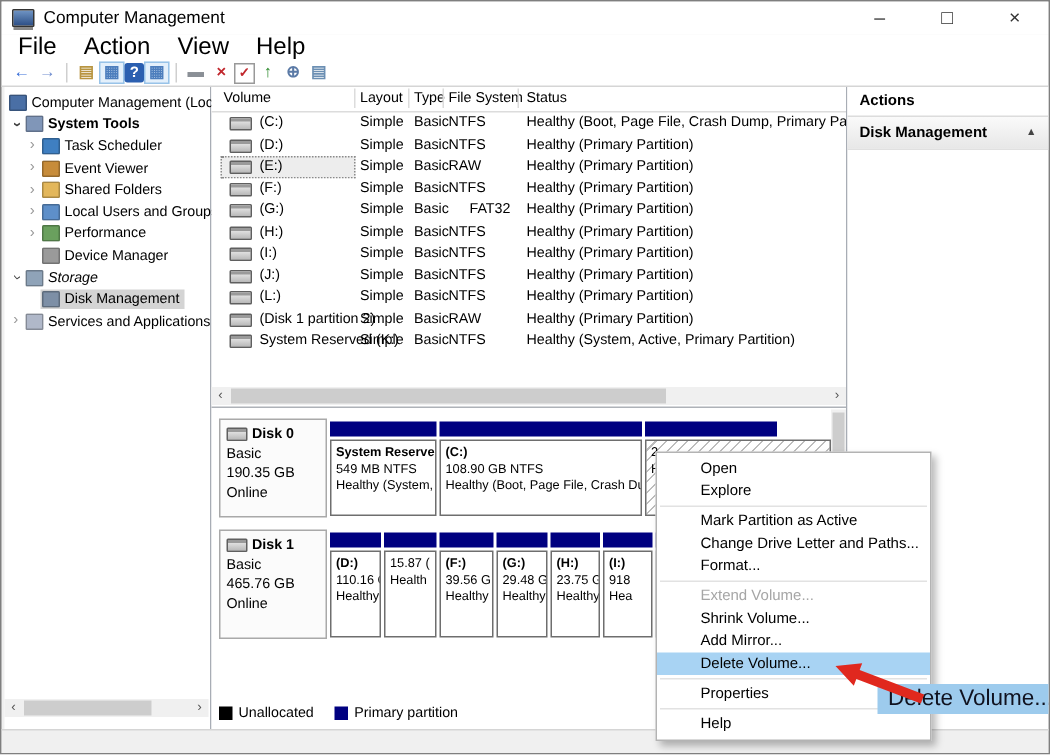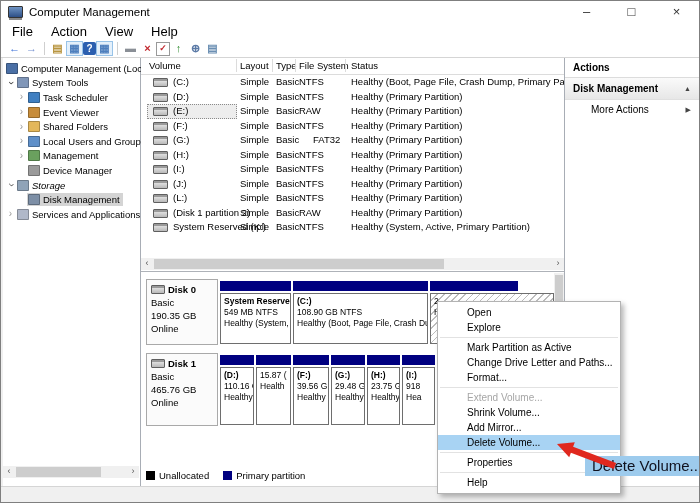--- a/index.html
+++ b/index.html
@@ -8,21 +8,21 @@
     overflow:hidden;font-size:10px;color:#000;}
   
   .titlebar{position:absolute;left:0;top:0;right:0;height:22px;background:#fff;display:flex;align-items:center;}
   .app-ico{width:13px;height:10px;margin:0 6px 0 7px;background:linear-gradient(#6f94c4,#2d4f86);
     border:1px solid #333;border-radius:1px;box-shadow:0 3px 0 -1px #888;}
   .title-text{font-size:11.5px;color:#000;}
   .win-controls{position:absolute;right:0;top:0;height:22px;display:flex;}
   .win-btn{width:45px;height:22px;line-height:21px;text-align:center;font-size:13px;color:#333;}
   
   .menubar{position:absolute;left:0;top:22px;right:0;height:17px;background:#fff;display:flex;align-items:center;padding-left:2px;}
-  .menu-item{padding:0 9px;font-size:13px;}
+  .menu-item{padding:0 9px;font-size:16px;}
   .toolbar{position:absolute;left:0;top:39px;right:0;height:17px;background:#fff;border-bottom:1px solid #d5d5d5;
     display:flex;align-items:center;padding-left:5px;}
   .tb{width:17px;height:15px;line-height:15px;text-align:center;font-size:11px;font-weight:bold;}
   .tb-a{background:#e4f0fb;border:1px solid #98c3e8;width:15px;height:13px;line-height:12px;}
   .tb-help{background:#2b5fb0;border-radius:2px;width:13px;height:13px;line-height:13px;font-size:10px;}
   .tb-box{border:1px solid #999;width:12px;height:12px;line-height:11px;font-size:9px;background:#fff;}
   .tbsep{width:1px;height:13px;background:#cfcfcf;margin:0 4px;}
   
   #tree{position:absolute;left:2px;top:57px;width:137px;height:429px;background:#fff;border-right:1px solid #a8adb5;}
   #center{position:absolute;left:140px;top:57px;width:423px;height:429px;background:#fff;border-right:1px solid #a8adb5;}
@@ -123,21 +123,21 @@
       <span class="tb " style="color: rgb(107, 143, 179);">▤</span>
     </div>
 
   <div id="tree" style="padding-top: 3px;">
       <div class="trow" style="margin-left: 2px;">
         <span class="grp">
           <span class="ti" style="background: rgb(74, 111, 165);"></span>
           <span>Computer Management (Local</span>
         </span>
       </div>
-      <div class="trow" style="margin-left: 2px;">
+      <div class="trow" style="margin-left: 2px; font-weight: bold;">
         <span class="exp open">›</span>
         <span class="grp">
           <span class="ti" style="background: rgb(128, 150, 184);"></span>
           <span>System Tools</span>
         </span>
       </div>
       <div class="trow" style="margin-left: 13px;">
         <span class="exp">›</span>
         <span class="grp">
           <span class="ti" style="background: rgb(63, 127, 193);"></span>
@@ -162,21 +162,21 @@
         <span class="exp">›</span>
         <span class="grp">
           <span class="ti" style="background: rgb(94, 143, 201);"></span>
           <span>Local Users and Groups</span>
         </span>
       </div>
       <div class="trow" style="margin-left: 13px;">
         <span class="exp">›</span>
         <span class="grp">
           <span class="ti" style="background: rgb(106, 160, 94);"></span>
-          <span>Management</span>
+          <span>Performance</span>
         </span>
       </div>
       <div class="trow" style="margin-left: 13px;">
         <span class="spacer"></span>
         <span class="grp">
           <span class="ti" style="background: rgb(154, 154, 154);"></span>
           <span>Device Manager</span>
         </span>
       </div>
       <div class="trow" style="margin-left: 2px; font-style: italic;">
@@ -438,24 +438,20 @@
           <span>Primary partition</span>
         </span>
       </div>
   </div>
 
   <div id="actions">
     <div class="ac-h">Actions</div>
     <div class="ac-g">
       <span>Disk Management</span>
       <span class="tiny">▲</span>
-    </div>
-    <div class="ac-m">
-      <span>More Actions</span>
-      <span class="tiny">▶</span>
     </div>
   </div>
 
   <div id="statusbar"></div>
 
   <div class="ctx" id="ctxmenu">
       <div class="mi">Open</div>
       <div class="mi">Explore</div>
       <div class="msep"></div>
       <div class="mi">Mark Partition as Active</div>

